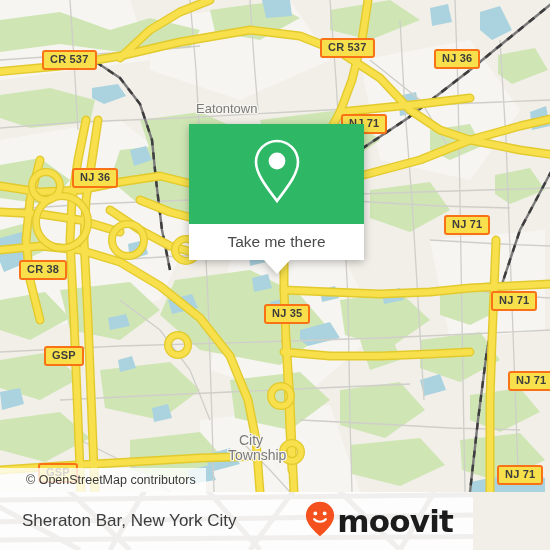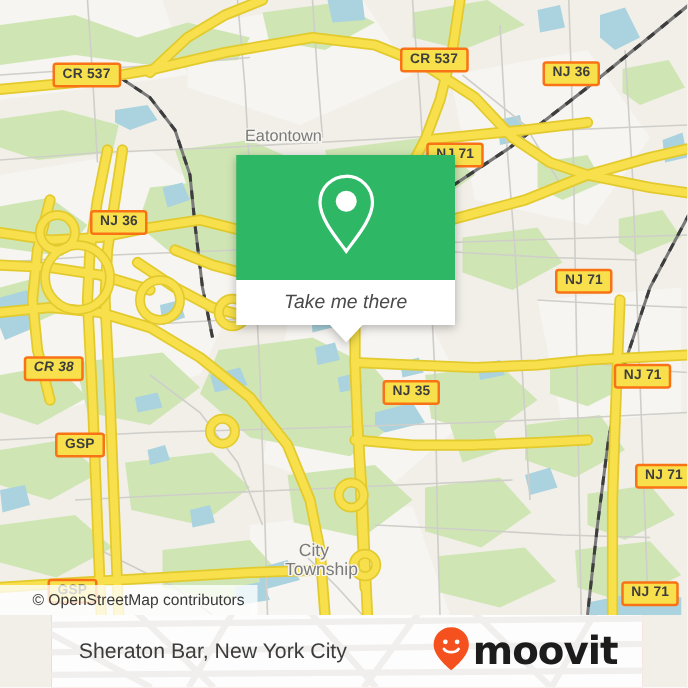--- a/index.html
+++ b/index.html
@@ -89,21 +89,20 @@
     display: flex;
     align-items: center;
     justify-content: center;
   }
   #callout-white {
     height: 36px;
     background: #ffffff;
     display: flex;
     align-items: center;
     justify-content: center;
-    font-style: italic;
   }
   #callout-label {
     color: #4a4a4a;
     font-size: 15.5px;
     font-family: "Liberation Sans", sans-serif;
     white-space: nowrap;
   }
   #callout-pointer {
     position: absolute;
     left: 50%;
@@ -113,23 +112,22 @@
     border-left: 13px solid transparent;
     border-right: 13px solid transparent;
     border-top: 14px solid #ffffff;
   }
 
   
   #footer {
     position: absolute;
     left: 0; top: 492px;
     width: 473px; height: 58px;
-    background: #fca5a5;
+    background: #eab308;
     overflow: hidden;
-    margin-left: 41px;
   }
   #footer-watermark {
     position: absolute;
     left: 0; top: 0;
     width: 550px; height: 58px;
     opacity: 1;
   }
   #footer-title {
     position: absolute;
     left: 22px;
@@ -358,22 +356,22 @@
     <div class="map-label" style="left:196px; top:102px;">Eatontown</div>
     <div class="map-label" style="left:239px; top:433px; font-size:14px;">City</div>
     <div class="map-label" style="left:228px; top:448px; font-size:14px;">Township</div>
 
     <div class="shield" style="left:42px;  top:50px;">CR 537</div>
     <div class="shield" style="left:320px; top:38px;">CR 537</div>
     <div class="shield" style="left:434px; top:49px;">NJ 36</div>
     <div class="shield" style="left:341px; top:114px;">NJ 71</div>
     <div class="shield" style="left:72px;  top:168px;">NJ 36</div>
     <div class="shield" style="left:444px; top:215px;">NJ 71</div>
-    <div class="shield" style="left:19px;  top:285px;font-style:italic;">CR 38</div>
-    <div class="shield" style="left:264px; top:304px;margin-left:42px;">NJ 35</div>
+    <div class="shield" style="left:19px;  top:260px;">CR 38</div>
+    <div class="shield" style="left:264px; top:304px;">NJ 35</div>
     <div class="shield" style="left:491px; top:291px;">NJ 71</div>
     <div class="shield" style="left:44px;  top:346px;">GSP</div>
     <div class="shield" style="left:508px; top:371px;">NJ 71</div>
     <div class="shield" style="left:38px;  top:463px;">GSP</div>
     <div class="shield" style="left:497px; top:465px;">NJ 71</div>
 
     <div id="attribution">
       <span>© OpenStreetMap contributors</span>
     </div>
 

